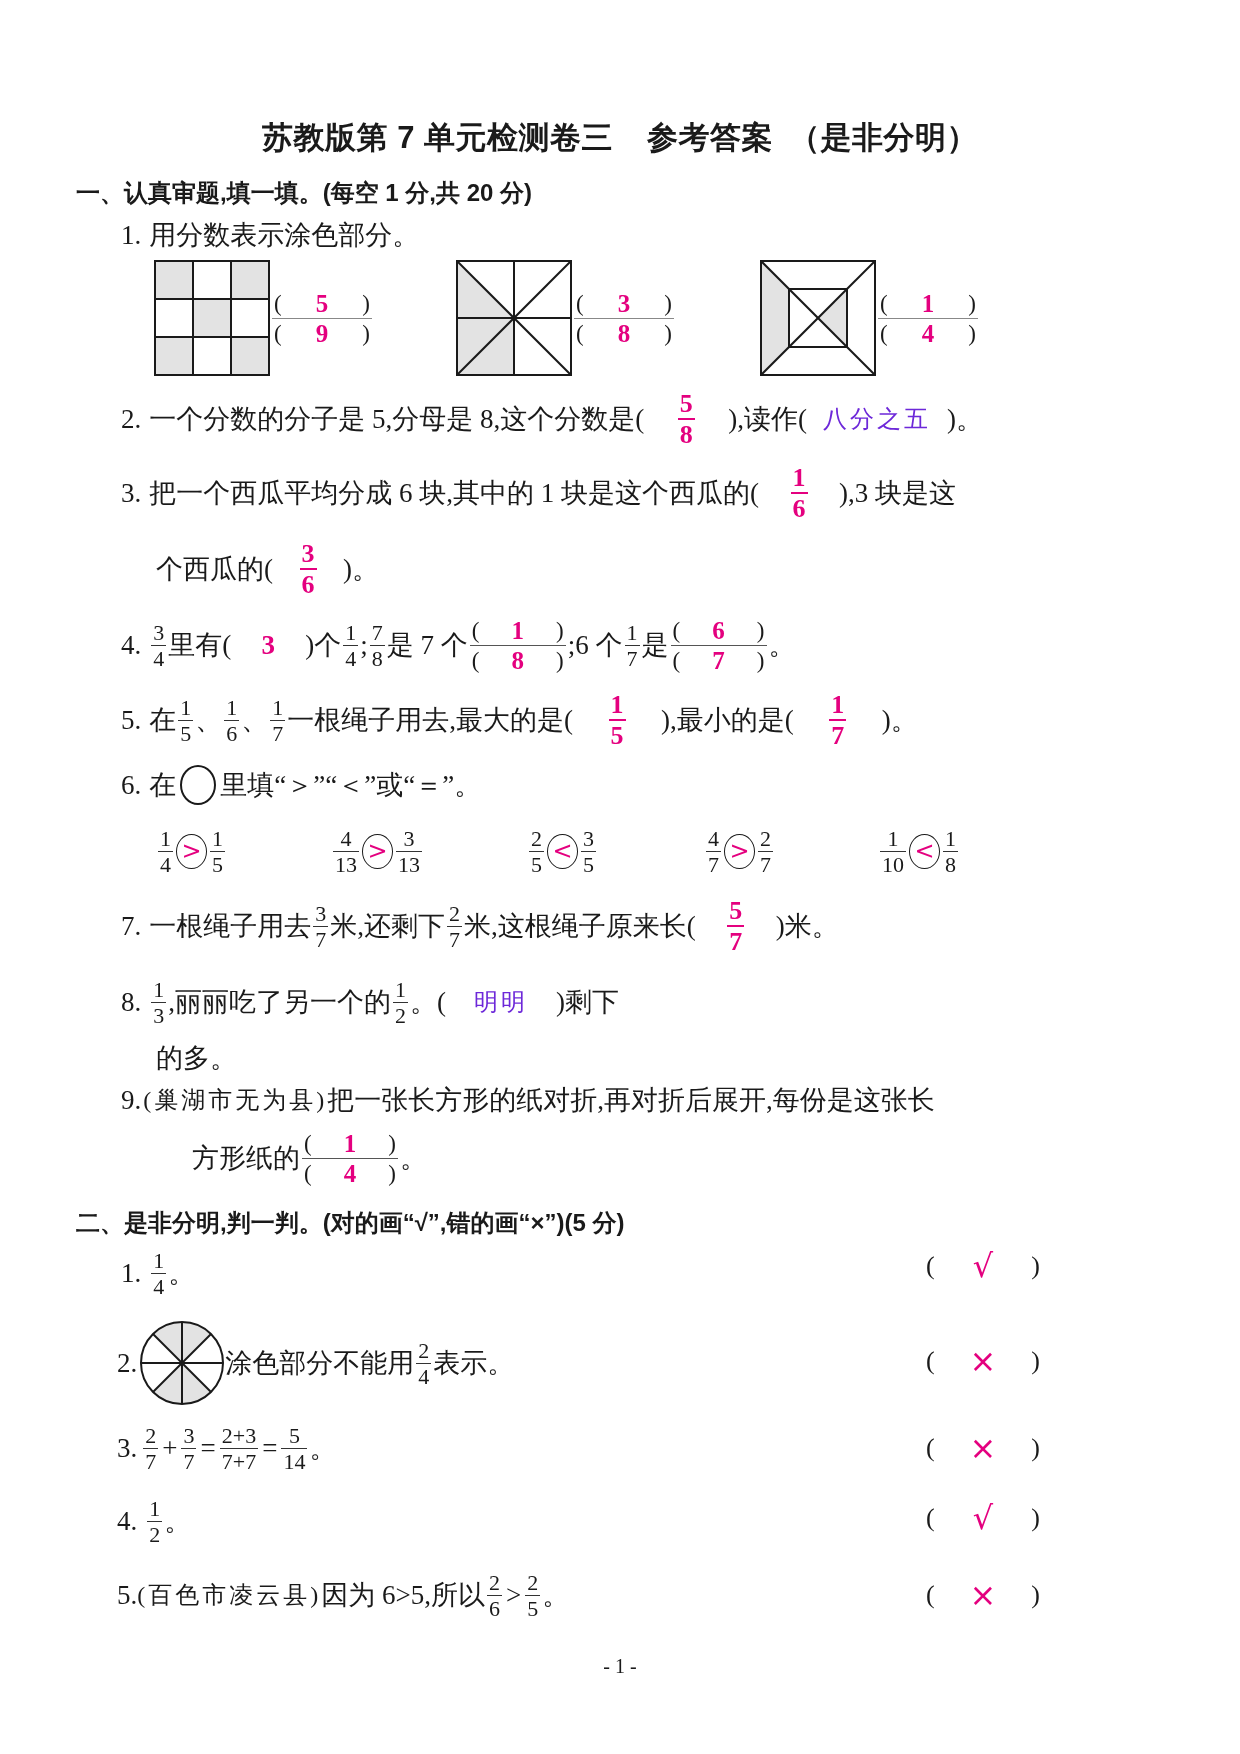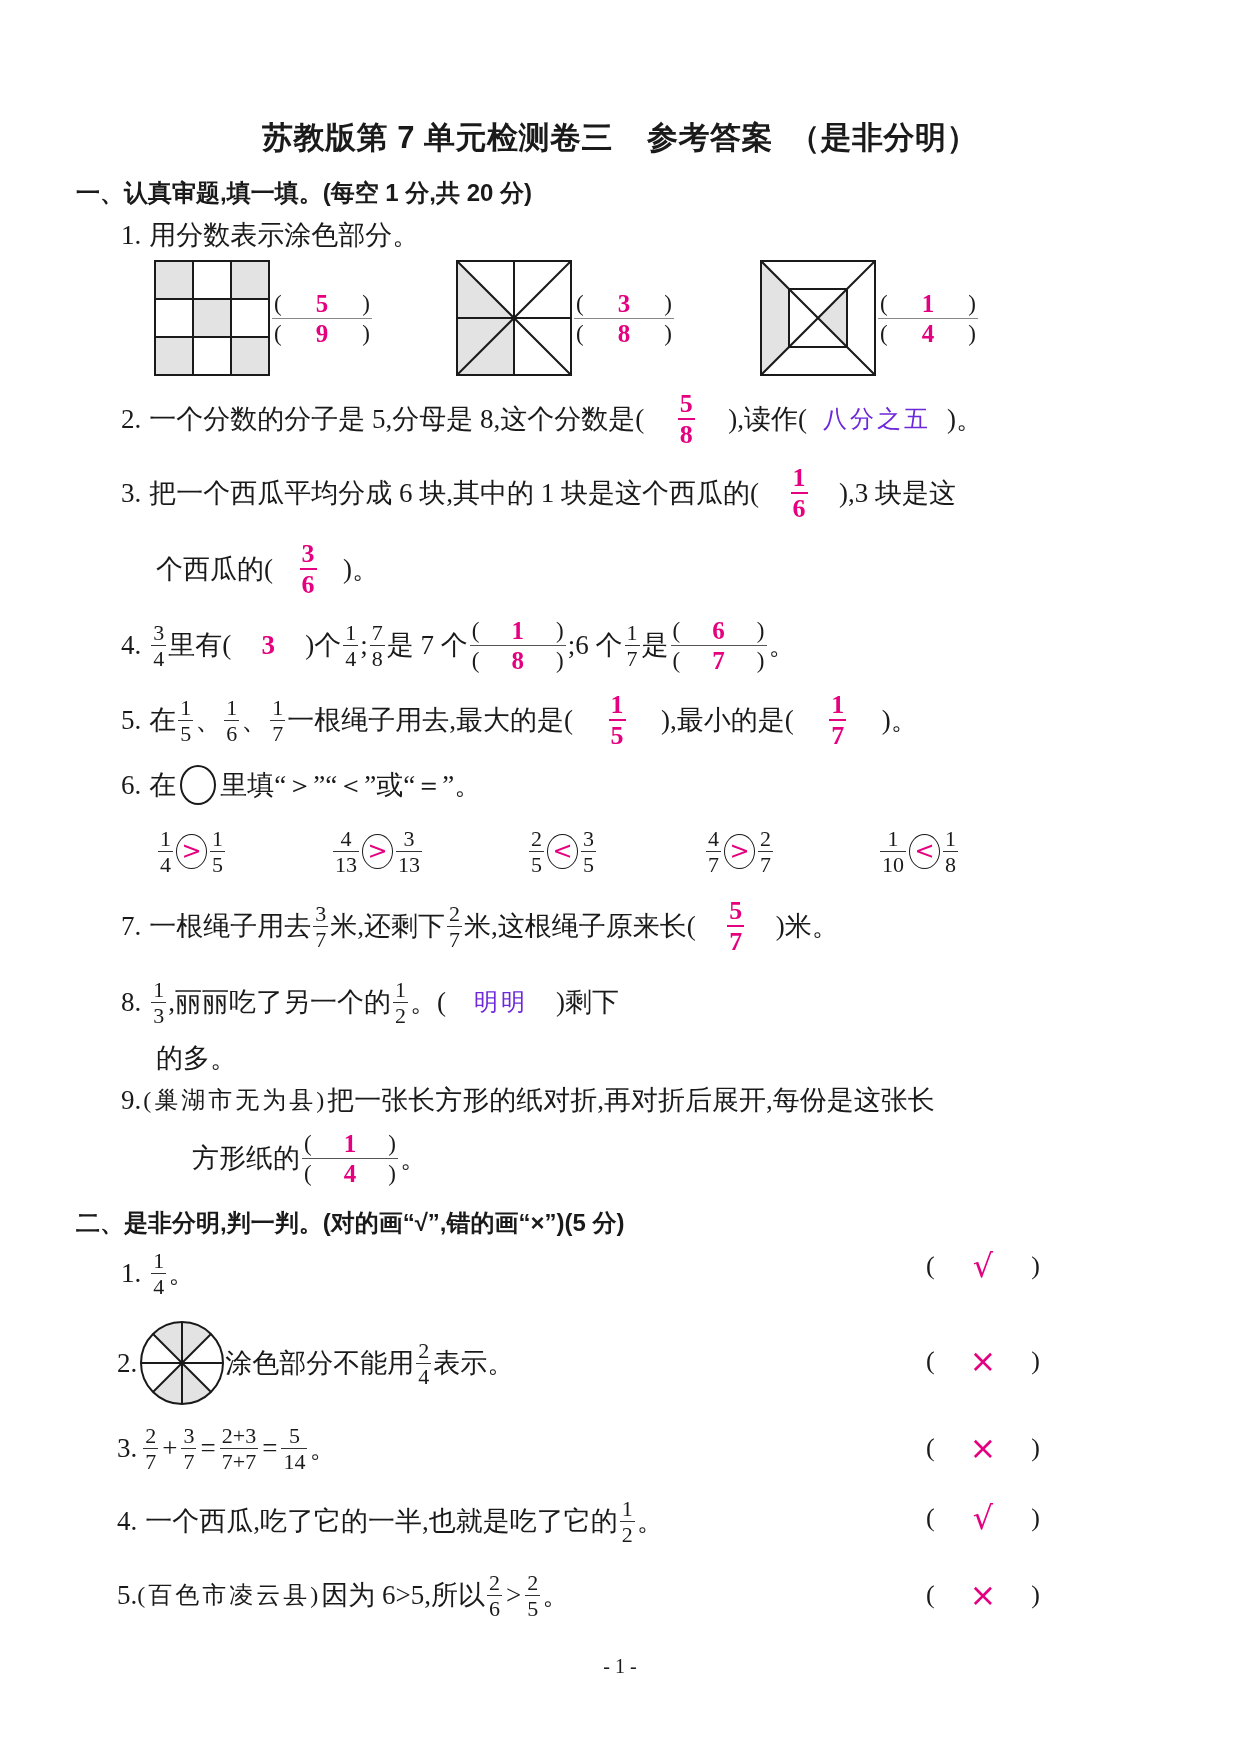--- a/index.html
+++ b/index.html
@@ -504,21 +504,20 @@
     <span>。</span>
   </div>
   <div class="mark" style="top:1418px;">
     <span>(</span>
     <span class="m">×</span>
     <span>)</span>
   </div>
 
   <div class="ln" style="left:117px; top:1491px;">
     <span class="num">4.</span>
-    <span>一个西瓜,吃了它的一半,也就是吃了它的</span>
     <span class="fr">
         <span class="n">1</span>
         <span class="bar"></span>
         <span class="d">2</span>
       </span>
     <span>。</span>
   </div>
   <div class="mark" style="top:1488px;">
     <span>(</span>
     <span class="m">√</span>

